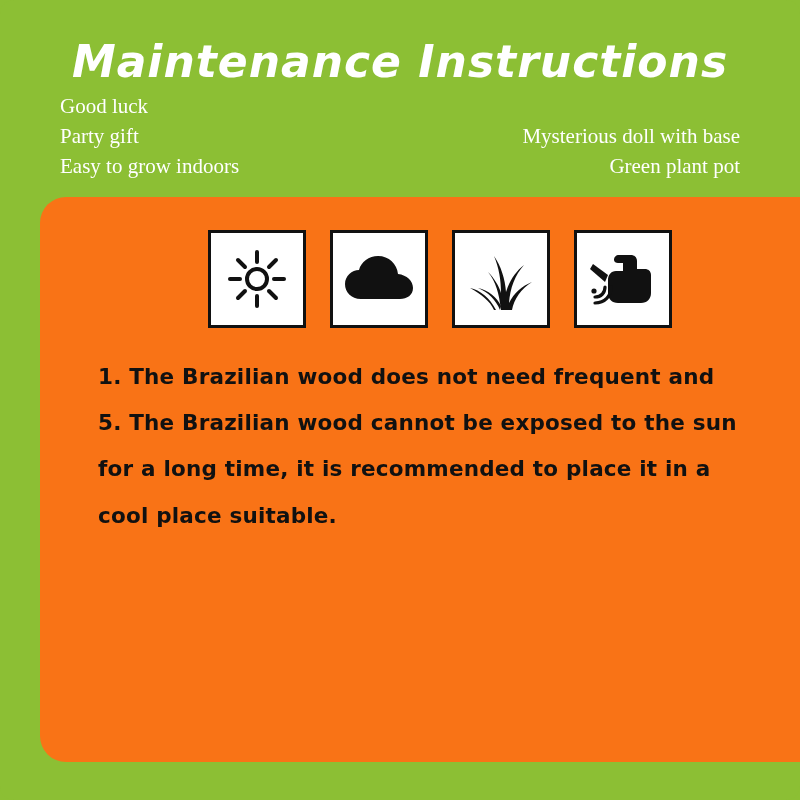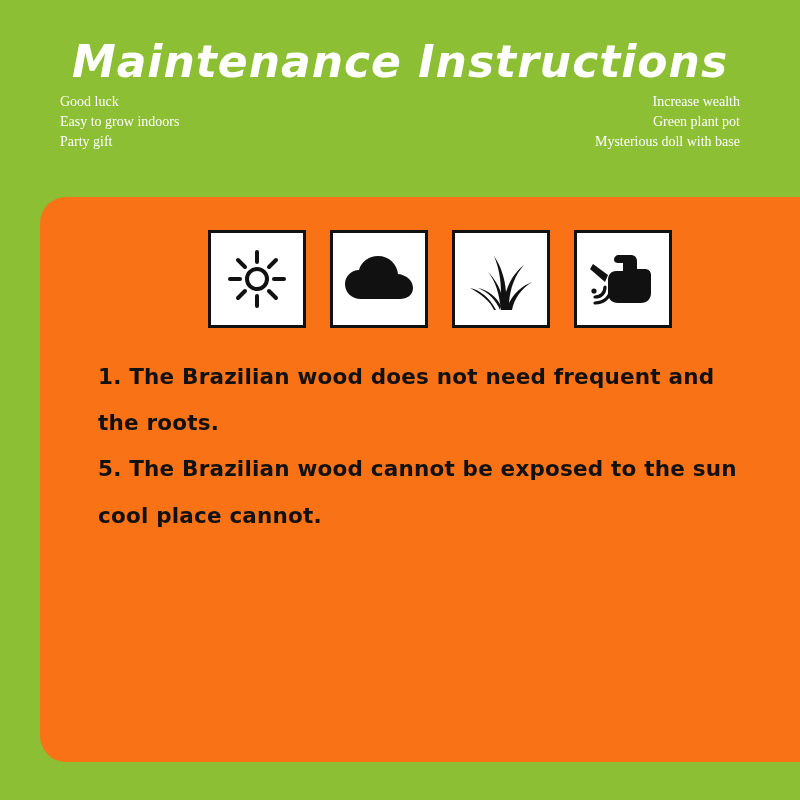--- a/index.html
+++ b/index.html
@@ -37,21 +37,21 @@
   .tagline-block {
     padding: 6px 60px 0 60px;
     box-sizing: border-box;
   }
   .tagline-row {
     display: flex;
     justify-content: space-between;
     align-items: baseline;
     color: #ffffff;
     font-family: "Liberation Serif", serif;
-    font-size: 14px;
+    font-size: 21px;
     line-height: 1.42;
     white-space: nowrap;
   }
   .tagline-left { text-align: left; }
   .tagline-right { text-align: right; }
 
   .card {
     position: absolute;
     left: 40px;
     top: 197px;
@@ -96,29 +96,28 @@
 </head>
 <body>
 
 <div class="page">
 
   <h1 class="title">Maintenance Instructions</h1>
 
   <div class="tagline-block">
     <div class="tagline-row">
       <span class="tagline-left">Good luck</span>
-      <span class="tagline-right">Increase wealth</span>
+    </div>
+    <div class="tagline-row">
+      <span class="tagline-left">Party gift</span>
+      <span class="tagline-right">Mysterious doll with base</span>
     </div>
     <div class="tagline-row">
       <span class="tagline-left">Easy to grow indoors</span>
       <span class="tagline-right">Green plant pot</span>
-    </div>
-    <div class="tagline-row">
-      <span class="tagline-left">Party gift</span>
-      <span class="tagline-right">Mysterious doll with base</span>
     </div>
   </div>
 
   <div class="card">
 
     <div class="icon-row">
 
       <div class="icon-box">
         <span>
           <svg width="62" height="62" viewBox="0 0 62 62">
@@ -166,19 +165,19 @@
             </g>
             <circle cx="5" cy="40" r="2.6" fill="#111"></circle>
           </svg>
         </span>
       </div>
 
     </div>
 
     <div class="instructions">
       <div class="instr-line">1. The Brazilian wood does not need frequent and</div>
-      <div class="instr-line">the roots.</div>
       <div class="instr-line">5. The Brazilian wood cannot be exposed to the sun</div>
-      <div class="instr-line">cool place cannot.</div>
+      <div class="instr-line">for a long time, it is recommended to place it in a</div>
+      <div class="instr-line">cool place suitable.</div>
     </div>
 
   </div>
 </div>
 
 </body></html>

